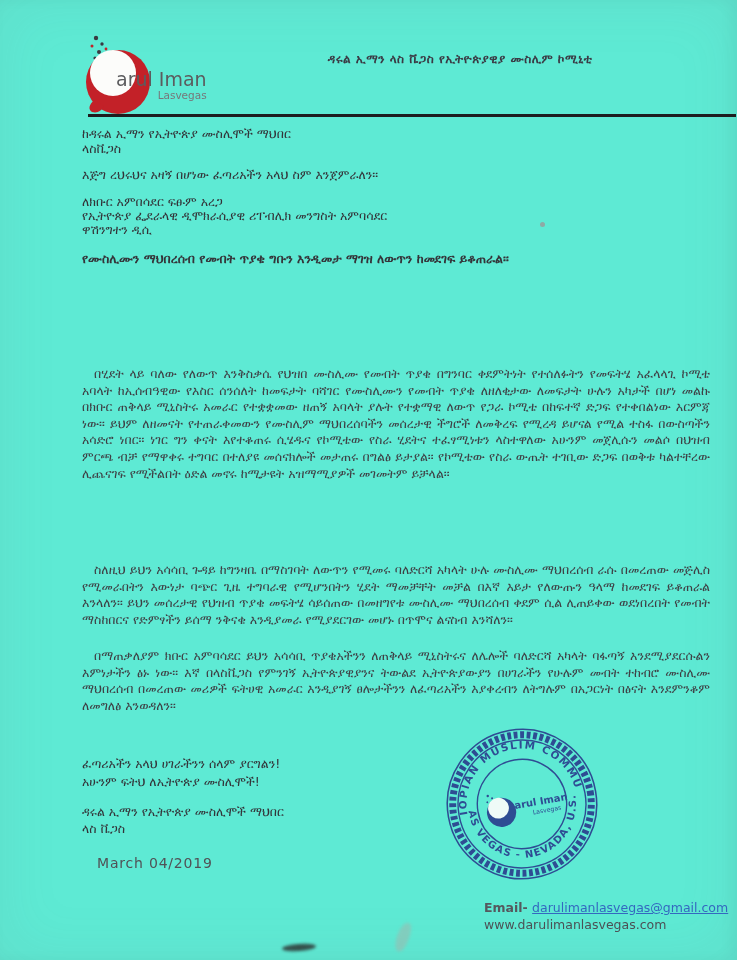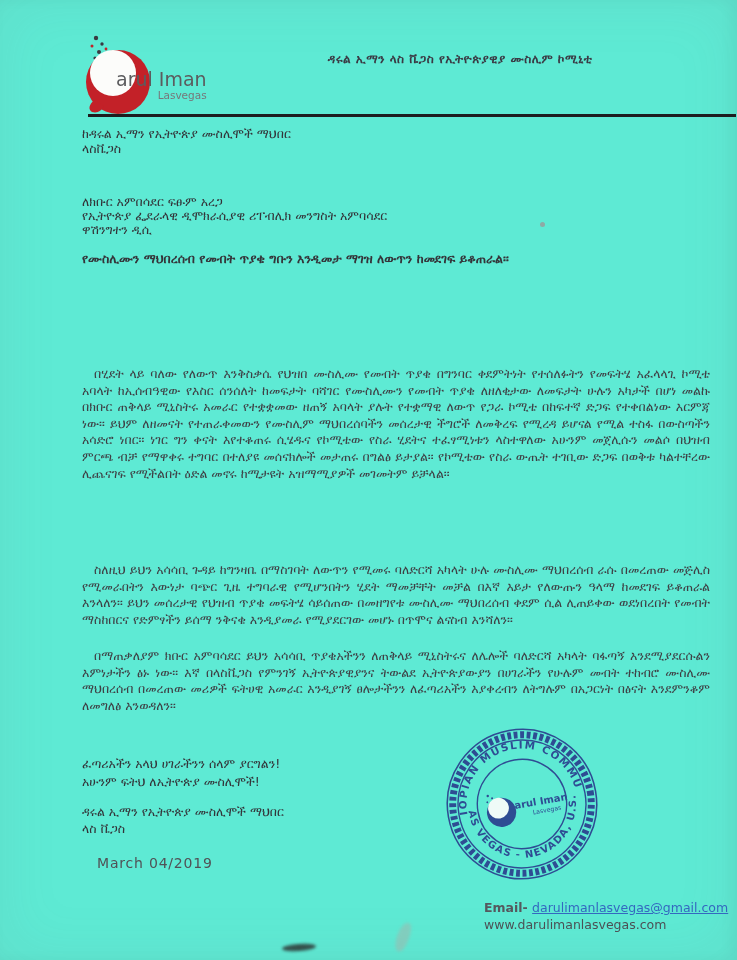--- a/index.html
+++ b/index.html
@@ -59,20 +59,21 @@
       <span class="logo-sub">Lasvegas</span>
     </div>
   </div>
 
   <div class="abs title am">ዳሩል ኢማን ላስ ቬጋስ የኢትዮጵያዊያ ሙስሊም ኮሚኒቲ</div>
   <div class="abs rule"></div>
 
   <div class="abs line am strongish" style="top:126px">ከዳሩል ኢማን የኢትዮጵያ ሙስሊሞች ማህበር</div>
   <div class="abs line am strongish" style="top:141px">ላስቬጋስ</div>
 
+  <div class="abs line am strongish" style="top:167px">እጅግ ረህሩህና አዛኝ በሆነው ፈጣሪአችን አላህ ስም እንጀምራለን።</div>
 
   <div class="abs line am strongish" style="top:194px">ለክቡር አምበሳደር ፍፁም አረጋ</div>
   <div class="abs line am strongish" style="top:208px">የኢትዮጵያ ፌደራላዊ ዲሞክራሲያዊ ሪፐብሊክ መንግስት አምባሳደር</div>
   <div class="abs line am strongish" style="top:222px">ዋሽንግተን ዲሲ</div>
 
   <div class="abs line am subject" style="top:251px">የሙስሊሙን ማህበረሰብ የመብት ጥያቄ ግቡን እንዲመታ ማገዝ ለውጥን ከመደገፍ ይቆጠራል።</div>
 
   <div class="abs para am" style="top:366px">በሂደት ላይ ባለው የለውጥ እንቅስቃሴ የህዝበ ሙስሊሙ የመብት ጥያቄ በግንባር ቀደምትነት የተሰለፉትን የመፍትሄ አፈላላጊ ኮሚቴ አባላት ከኢሰብዓዊው የእስር ሰንሰለት ከመፍታት ባሻገር የሙስሊሙን የመብት ጥያቄ ለዘለቂታው ለመፍታት ሁሉን አካታች በሆነ መልኩ በክቡር ጠቅላይ ሚኒስትሩ አመራር የተቋቋመው ዘጠኝ አባላት ያሉት የተቋማዊ ለውጥ የጋራ ኮሚቴ በከፍተኛ ድጋፍ የተቀበልነው እርምጃ ነው። ይህም ለዘመናት የተጠራቀመውን የሙስሊም ማህበረሰባችን መሰረታዊ ችግሮች ለመቅረፍ የሚረዳ ይሆናል የሚል ተስፋ በውስጣችን አሳድሮ ነበር። ነገር ግን ቀናት እየተቆጠሩ ሲሄዱና የኮሚቴው የስራ ሂደትና ተፈፃሚነቱን ላስተዋለው አሁንም መጀሊሱን መልሶ በህዝብ ምርጫ ብቻ የማዋቀሩ ተግባር በተለያዩ መሰናክሎች መታጠሩ በግልፅ ይታያል። የኮሚቴው የስራ ውጤት ተገቢው ድጋፍ በወቅቱ ካልተቸረው ሊጨናገፍ የሚችልበት ዕድል መኖሩ ከሚታዩት አዝማሚያዎች መገመትም ይቻላል።</div>
   <div class="abs para am" style="top:562px">ስለዚህ ይህን አሳሳቢ ጉዳይ ከግንዛቤ በማስገባት ለውጥን የሚመሩ ባለድርሻ አካላት ሁሉ ሙስሊሙ ማህበረሰብ ራሱ በመረጠው መጅሊስ የሚመራበትን እውነታ ባጭር ጊዜ ተግባራዊ የሚሆንበትን ሂደት ማመቻቸት መቻል በእኛ እይታ የለውጡን ዓላማ ከመደገፍ ይቆጠራል እንላለን። ይህን መሰረታዊ የህዝብ ጥያቄ መፍትሄ ሳይሰጠው በመዘግየቱ ሙስሊሙ ማህበረሰብ ቀደም ሲል ሊጠይቀው ወደነበረበት የመብት ማስከበርና የድምፃችን ይሰማ ንቅናቄ እንዲያመራ የሚያደርገው መሆኑ በጥሞና ልናስብ እንሻለን።</div>
   <div class="abs para am" style="top:648px">በማጠቃለያም ክቡር አምባሳደር ይህን አሳሳቢ ጥያቄአችንን ለጠቅላይ ሚኒስትሩና ለሌሎች ባለድርሻ አካላት ባፋጣኝ እንደሚያደርሱልን እምነታችን ፅኑ ነው። እኛ በላስቬጋስ የምንገኝ ኢትዮጵያዊያንና ትውልደ ኢትዮጵያውያን በሀገራችን የሁሉም መብት ተከብሮ ሙስሊሙ ማህበረሰብ በመረጠው መሪዎች ፍትሀዊ አመራር እንዲያገኝ ፀሎታችንን ለፈጣሪአችን እያቀረብን ለትግሉም በአጋርነት በፅናት እንደምንቆም ለመግለፅ እንወዳለን።</div>

